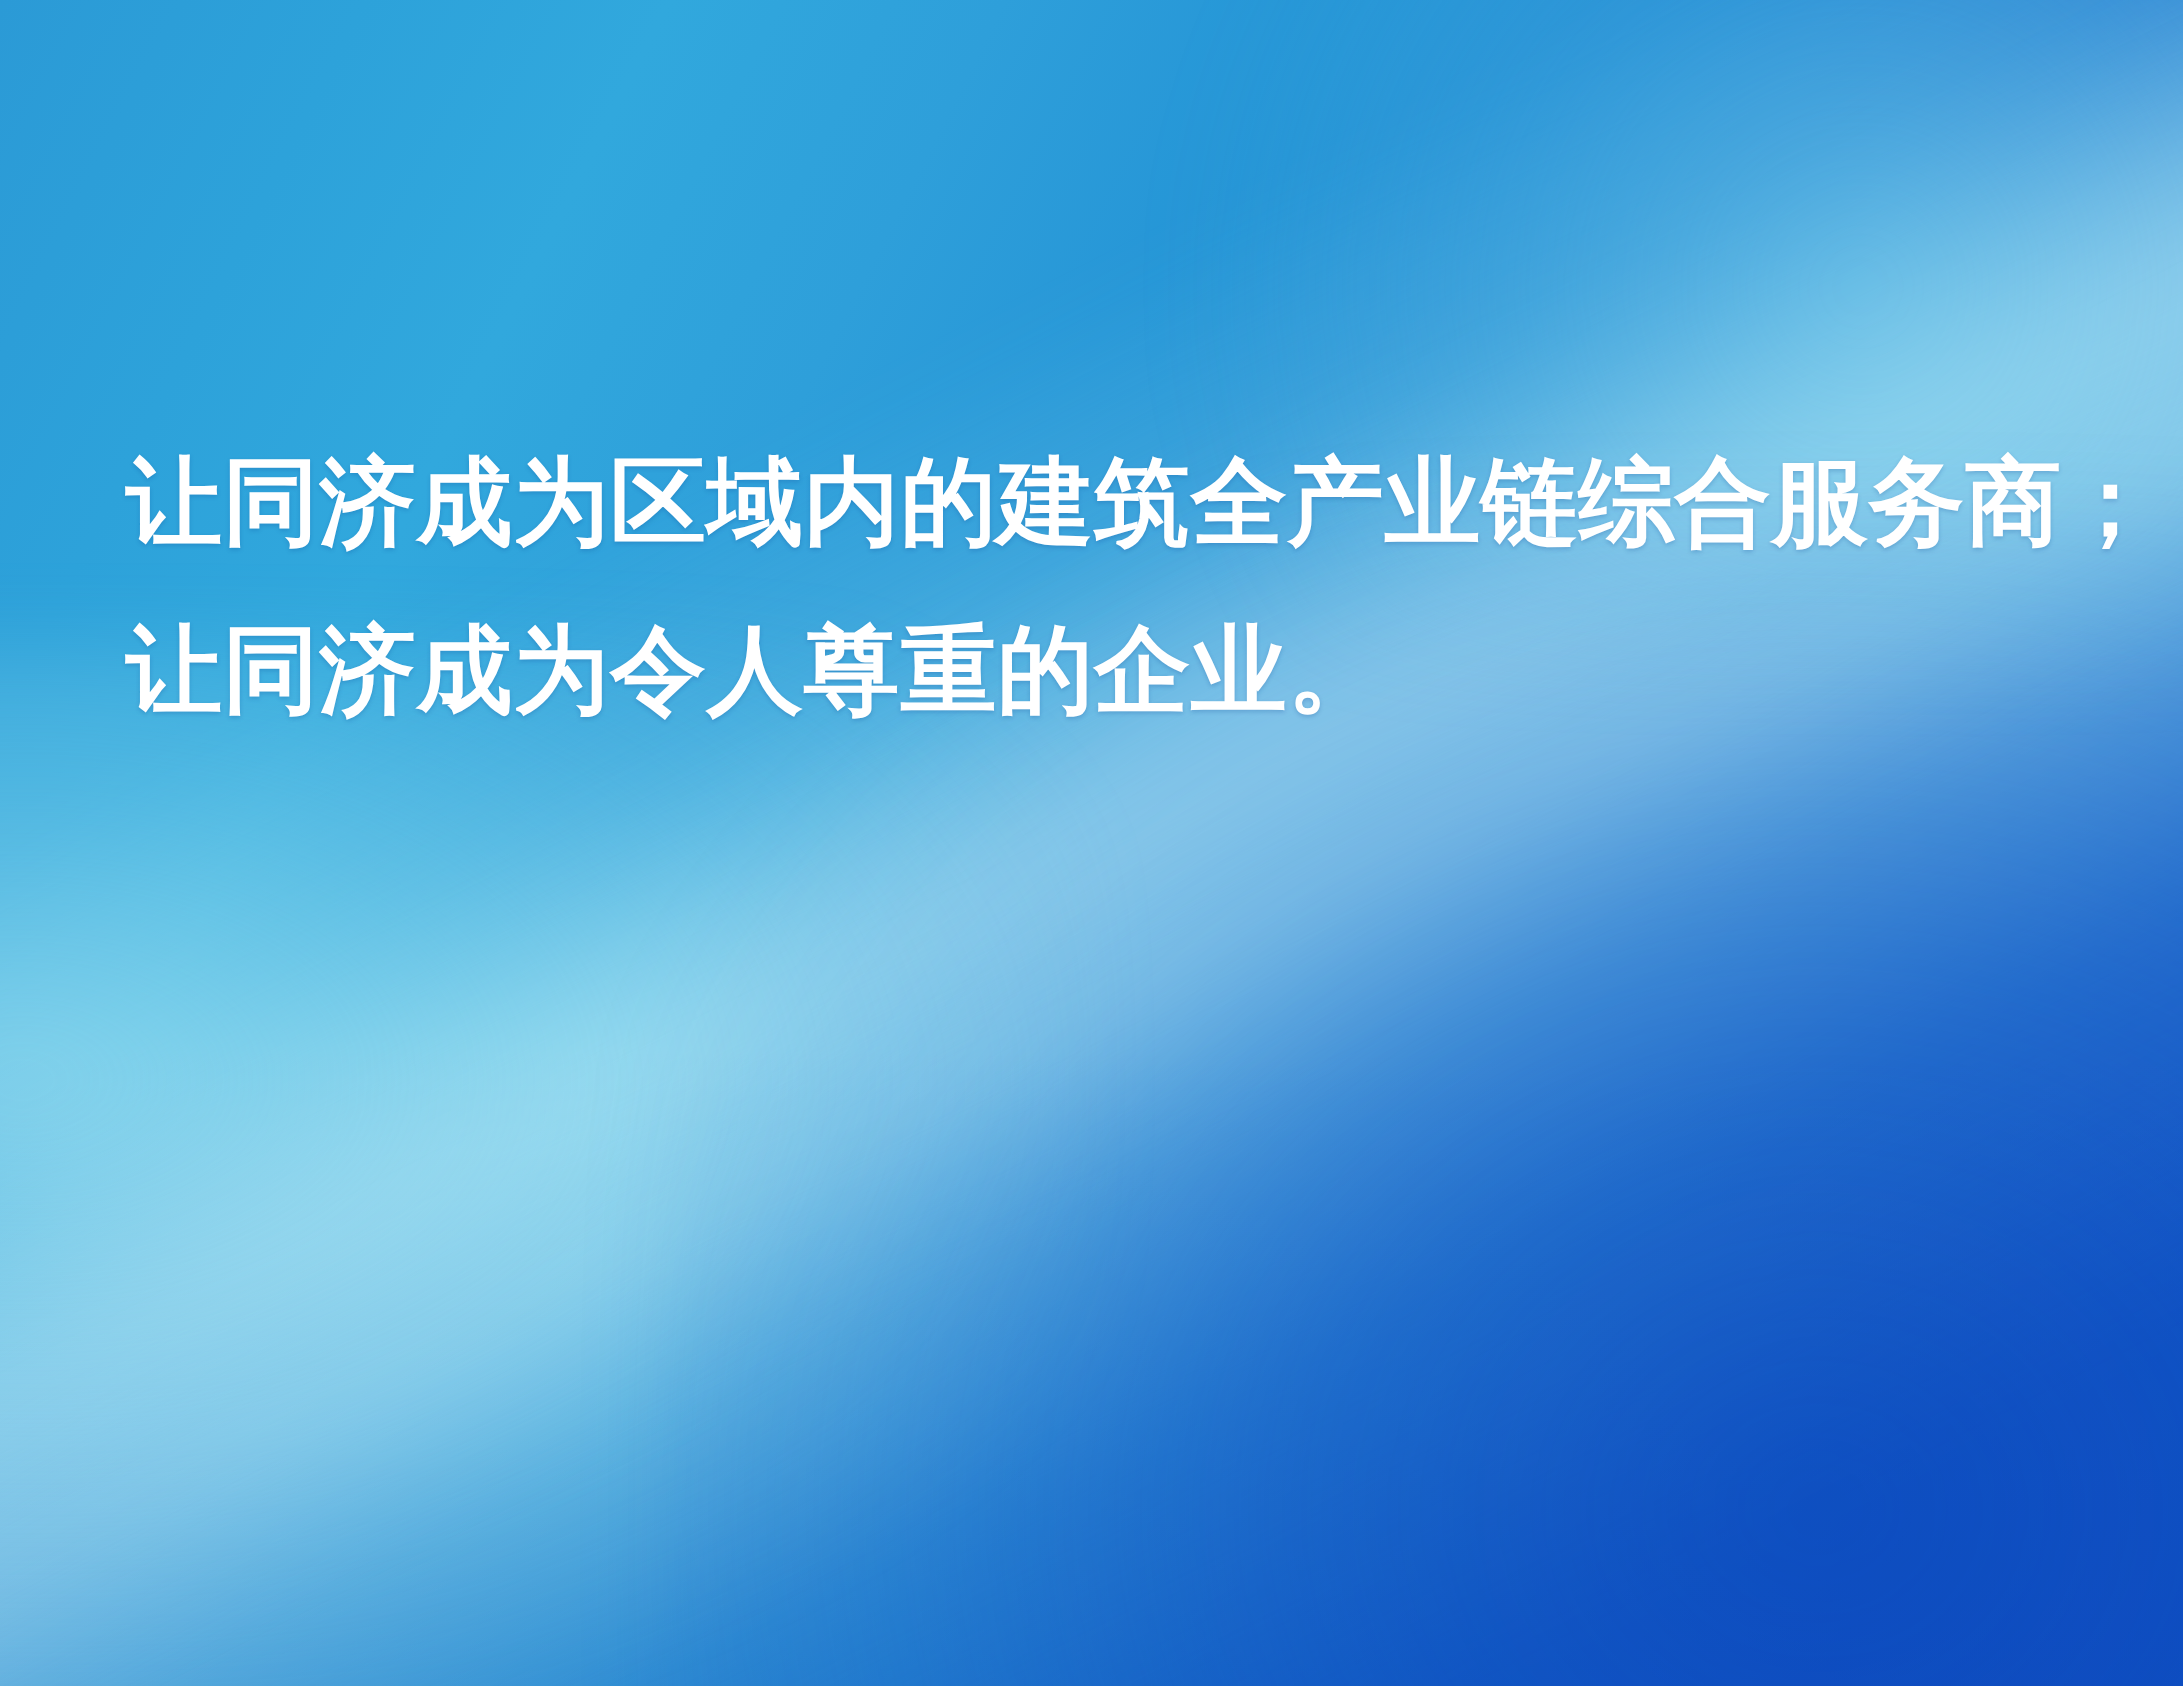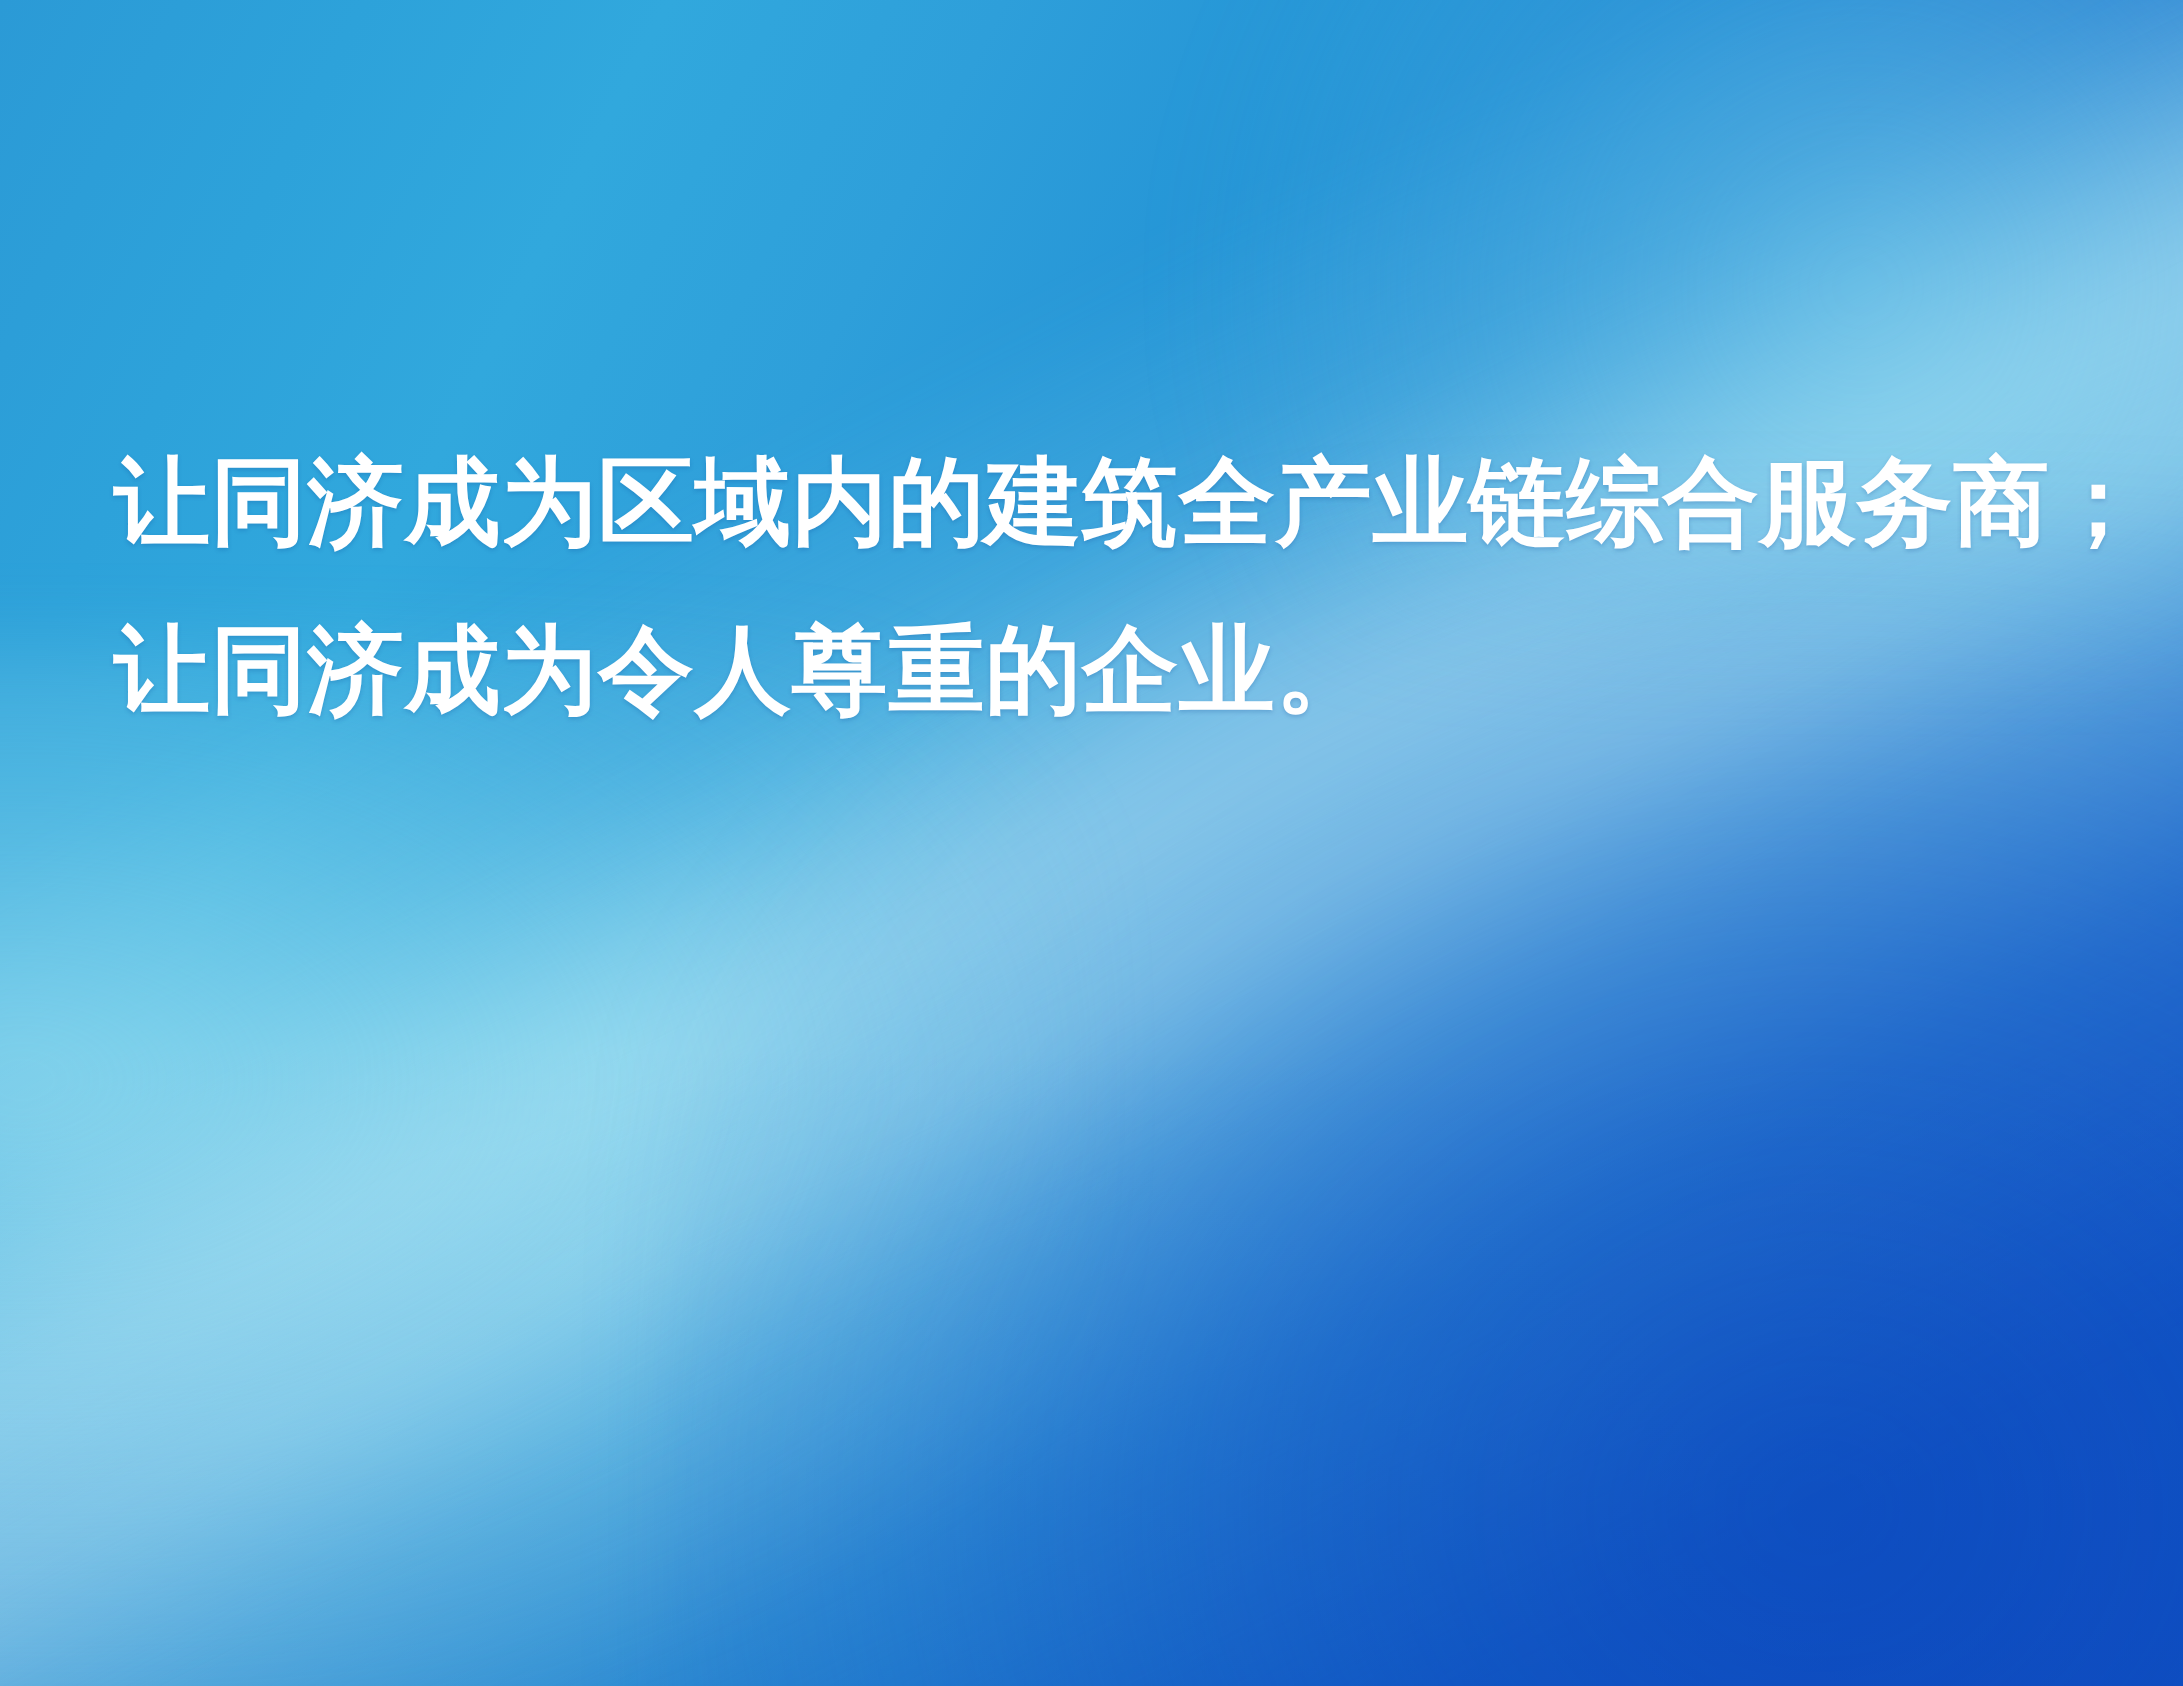--- a/index.html
+++ b/index.html
@@ -126,21 +126,21 @@
     inset: 0;
     background: linear-gradient(to bottom,
         rgba(255,255,255,0) 62%,
         rgba(10,70,186,0.10) 84%,
         rgba(8,62,180,0.20) 100%);
   }
 
   
   #text-block {
     position: absolute;
-    left: 114px;
+    left: 126px;
     top: 452px;
     width: 1957px;
     z-index: 5;
   }
   .slide-line {
     color: #ffffff;
     font-size: 96px;
     line-height: 1.04;
     font-weight: 700;
     letter-spacing: 0.8px;

